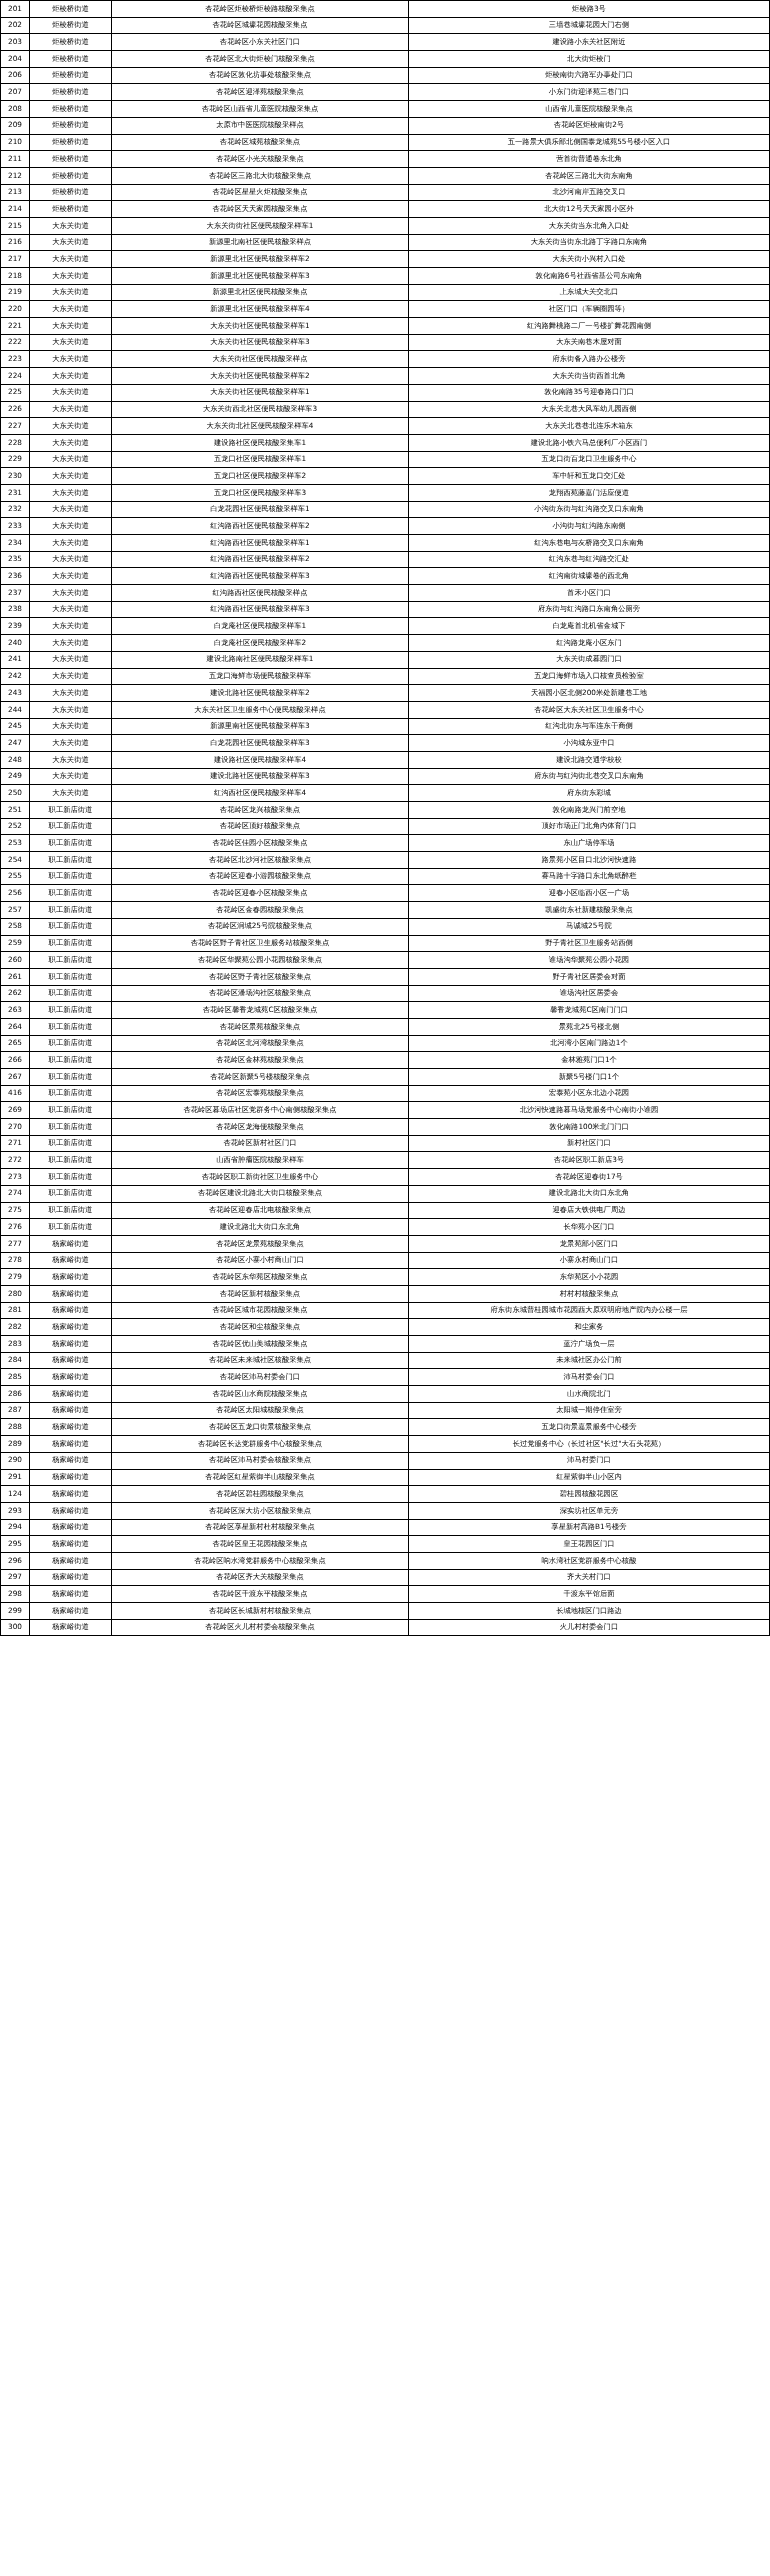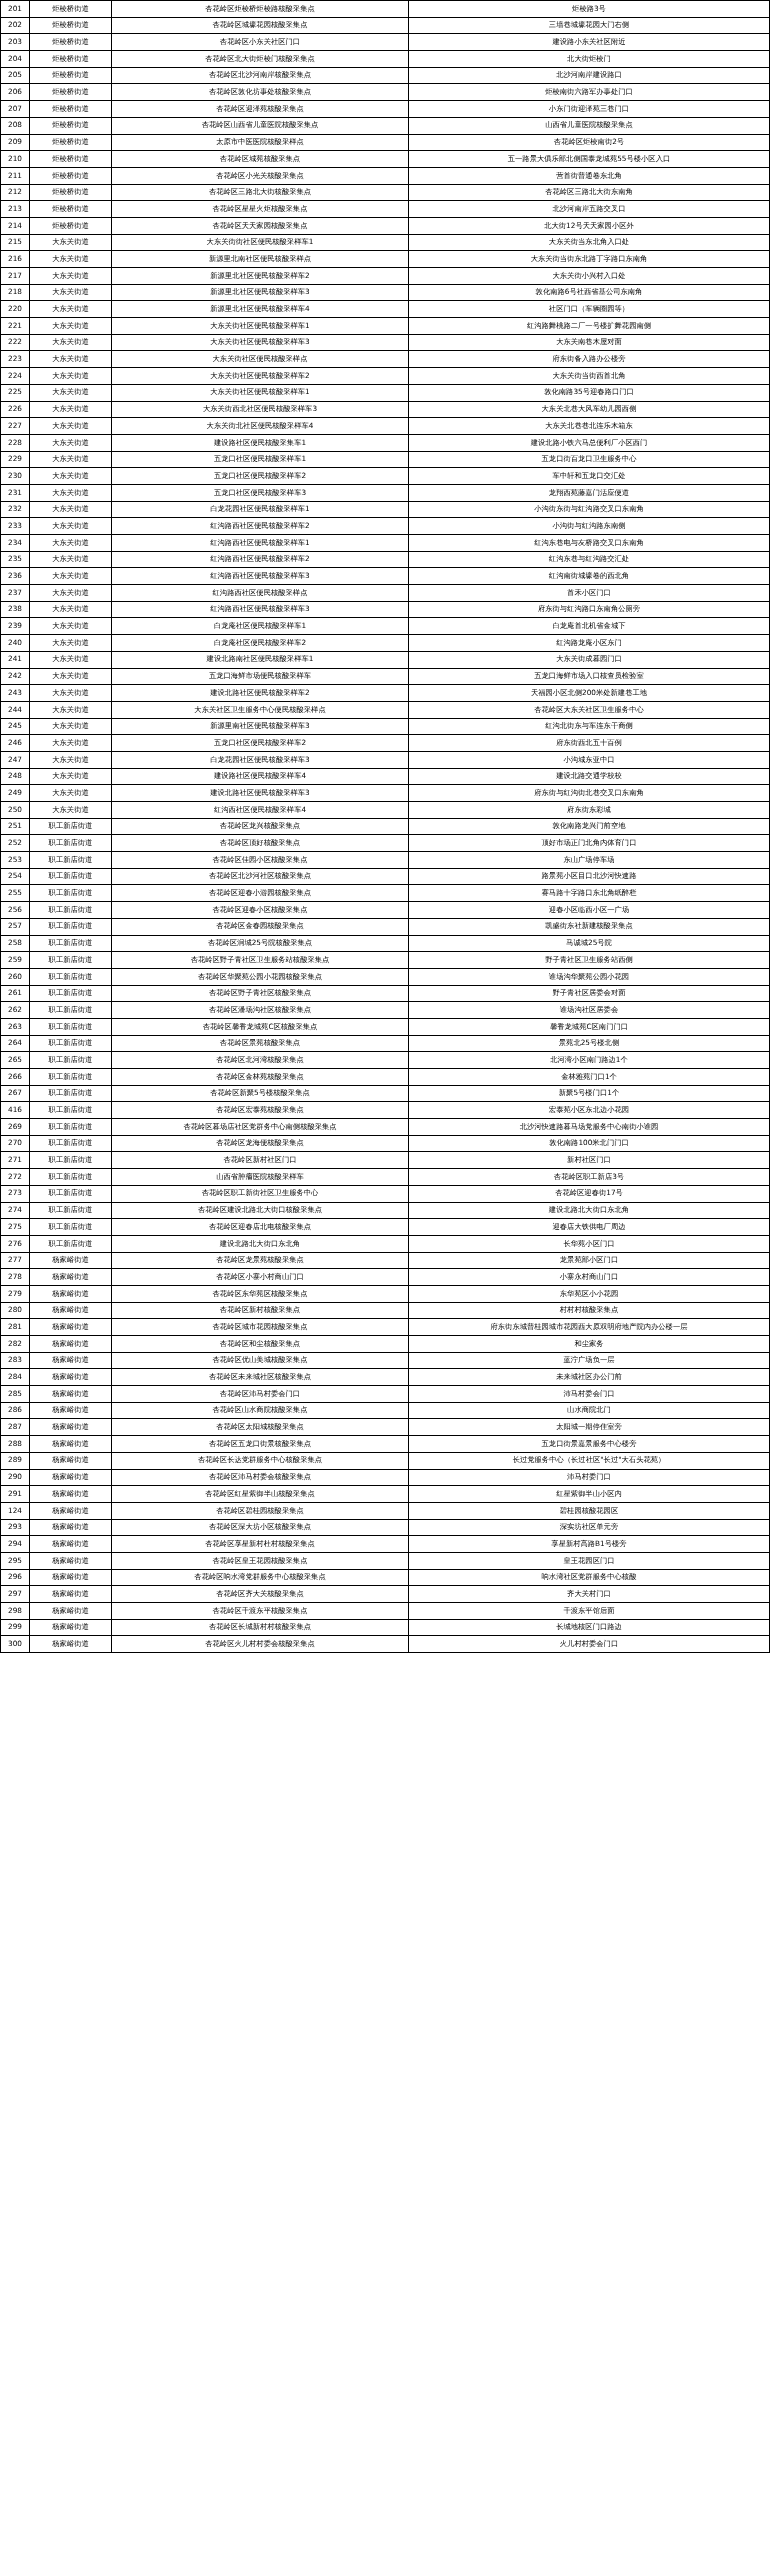--- a/index.html
+++ b/index.html
@@ -63,26 +63,20 @@
           <td class="c-name">杏花岭区小东关社区门口</td>
           <td class="c-addr">建设路小东关社区附近</td>
         </tr>
         <tr>
           <td class="c-index">204</td>
           <td class="c-street">炬棱桥街道</td>
           <td class="c-name">杏花岭区北大街炬棱门核酸采集点</td>
           <td class="c-addr">北大街炬棱门</td>
         </tr>
         <tr>
-          <td class="c-index">205</td>
-          <td class="c-street">炬棱桥街道</td>
-          <td class="c-name">杏花岭区北沙河南岸核酸采集点</td>
-          <td class="c-addr">北沙河南岸建设路口</td>
-        </tr>
-        <tr>
           <td class="c-index">206</td>
           <td class="c-street">炬棱桥街道</td>
           <td class="c-name">杏花岭区敦化坊事处核酸采集点</td>
           <td class="c-addr">炬棱南街六路军办事处门口</td>
         </tr>
         <tr>
           <td class="c-index">207</td>
           <td class="c-street">炬棱桥街道</td>
           <td class="c-name">杏花岭区迎泽苑核酸采集点</td>
           <td class="c-addr">小东门街迎泽苑三巷门口</td>
@@ -147,20 +141,26 @@
           <td class="c-name">新源里北社区便民核酸采样车2</td>
           <td class="c-addr">大东关街小兴村入口处</td>
         </tr>
         <tr>
           <td class="c-index">218</td>
           <td class="c-street">大东关街道</td>
           <td class="c-name">新源里北社区便民核酸采样车3</td>
           <td class="c-addr">敦化南路6号社西省基公司东南角</td>
         </tr>
         <tr>
+          <td class="c-index">219</td>
+          <td class="c-street">大东关街道</td>
+          <td class="c-name">新源里北社区便民核酸采集点</td>
+          <td class="c-addr">上东城大关交北口</td>
+        </tr>
+        <tr>
           <td class="c-index">220</td>
           <td class="c-street">大东关街道</td>
           <td class="c-name">新源里北社区便民核酸采样车4</td>
           <td class="c-addr">社区门口（车辆圈园等）</td>
         </tr>
         <tr>
           <td class="c-index">221</td>
           <td class="c-street">大东关街道</td>
           <td class="c-name">大东关街社区便民核酸采样车1</td>
           <td class="c-addr">红沟路舞桃路二厂一号楼扩舞花园南侧</td>
@@ -301,26 +301,20 @@
           <td class="c-index">244</td>
           <td class="c-street">大东关街道</td>
           <td class="c-name">大东关社区卫生服务中心便民核酸采样点</td>
           <td class="c-addr">杏花岭区大东关社区卫生服务中心</td>
         </tr>
         <tr>
           <td class="c-index">245</td>
           <td class="c-street">大东关街道</td>
           <td class="c-name">新源里南社区便民核酸采样车3</td>
           <td class="c-addr">红沟北街东与车连东干商侧</td>
-        </tr>
-        <tr>
-          <td class="c-index">246</td>
-          <td class="c-street">大东关街道</td>
-          <td class="c-name">五龙口社区便民核酸采样车2</td>
-          <td class="c-addr">府东街西北五十百例</td>
         </tr>
         <tr>
           <td class="c-index">247</td>
           <td class="c-street">大东关街道</td>
           <td class="c-name">白龙花园社区便民核酸采样车3</td>
           <td class="c-addr">小沟城东亚中口</td>
         </tr>
         <tr>
           <td class="c-index">248</td>
           <td class="c-street">大东关街道</td>

